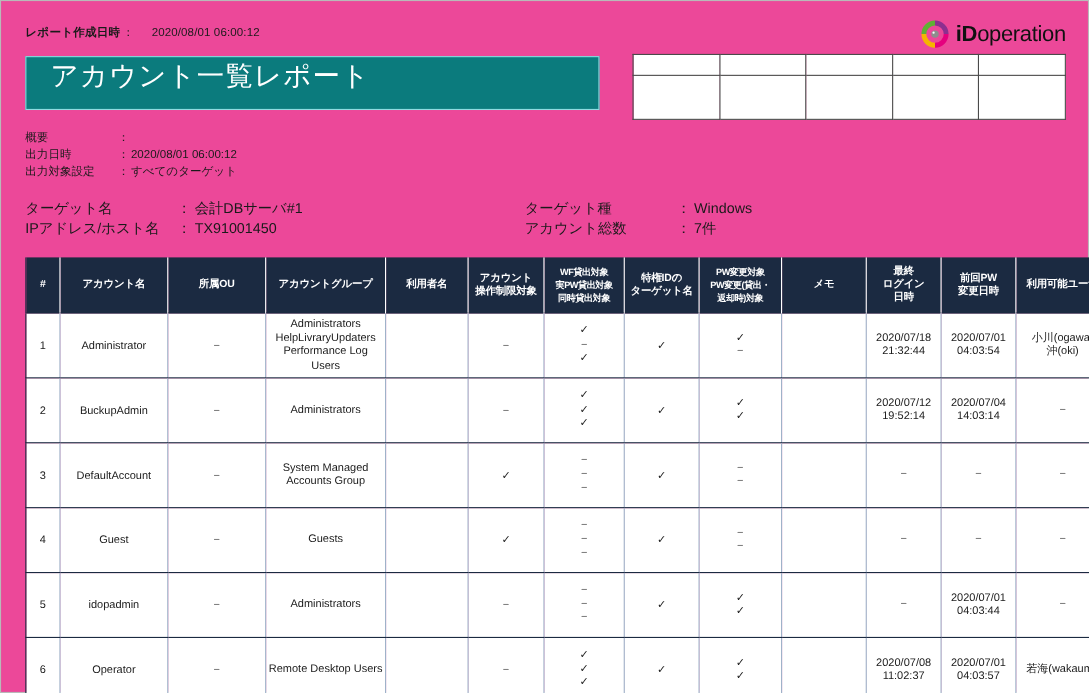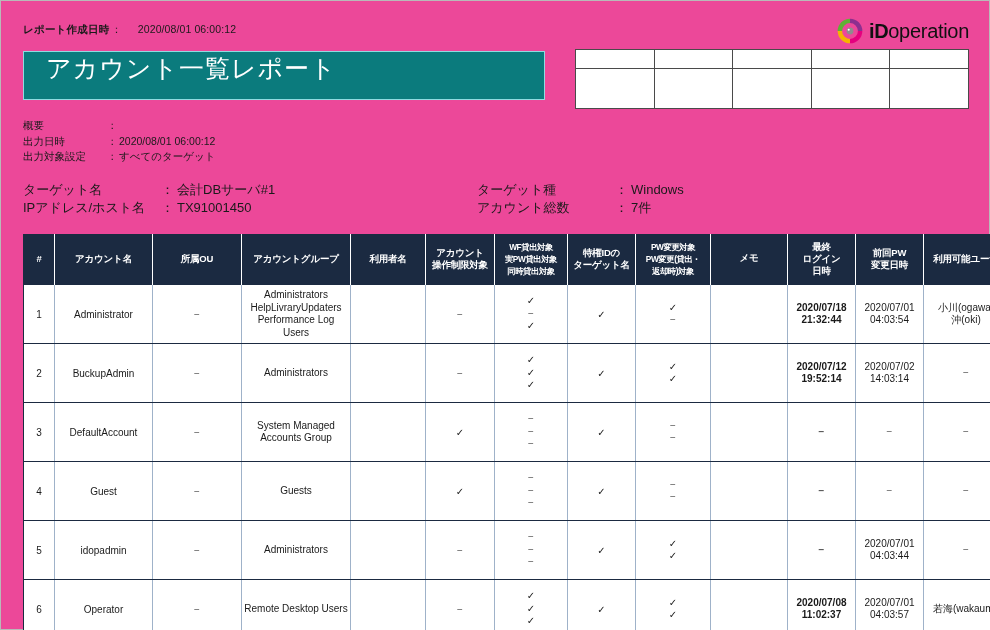--- a/index.html
+++ b/index.html
@@ -220,22 +220,22 @@
   
   .c-num    { width: 28px; }
   .c-acct   { width: 95px; }
   .c-ou     { width: 86px; }
   .c-group  { width: 106px; }
   .c-user   { width: 72px; }
   .c-limit  { width: 66px; }
   .c-wf     { width: 70px; }
   .c-priv   { width: 65px; }
   .c-pwchg  { width: 72px; }
-  .c-memo   { width: 74px; font-family: Liberation Mono, monospace; }
-  .c-login  { width: 65px; font-weight: bold; }
+  .c-memo   { width: 74px; }
+  .c-login  { width: 65px; }
   .c-prevpw { width: 65px; }
   .c-users  { width: 82px; }
 </style>
 </head>
 <body>
 
 <div class="page">
 
   <div class="top-strip">
     <div class="report-created">
@@ -455,21 +455,21 @@
             <td class="c-pwchg">
               <span class="mark">✓</span>
               <span class="mark">✓</span>
             </td>
             <td class="c-memo"></td>
             <td class="c-login">
               <span class="stack">2020/07/12</span>
               <span class="stack">19:52:14</span>
             </td>
             <td class="c-prevpw">
-              <span class="stack">2020/07/02</span>
+              <span class="stack">2020/07/04</span>
               <span class="stack">14:03:14</span>
             </td>
             <td class="c-users">
               <span class="mark dash">−</span>
             </td>
           </tr>
           <tr>
             <td class="c-num">
               <span class="cell-line">3</span>
             </td>

